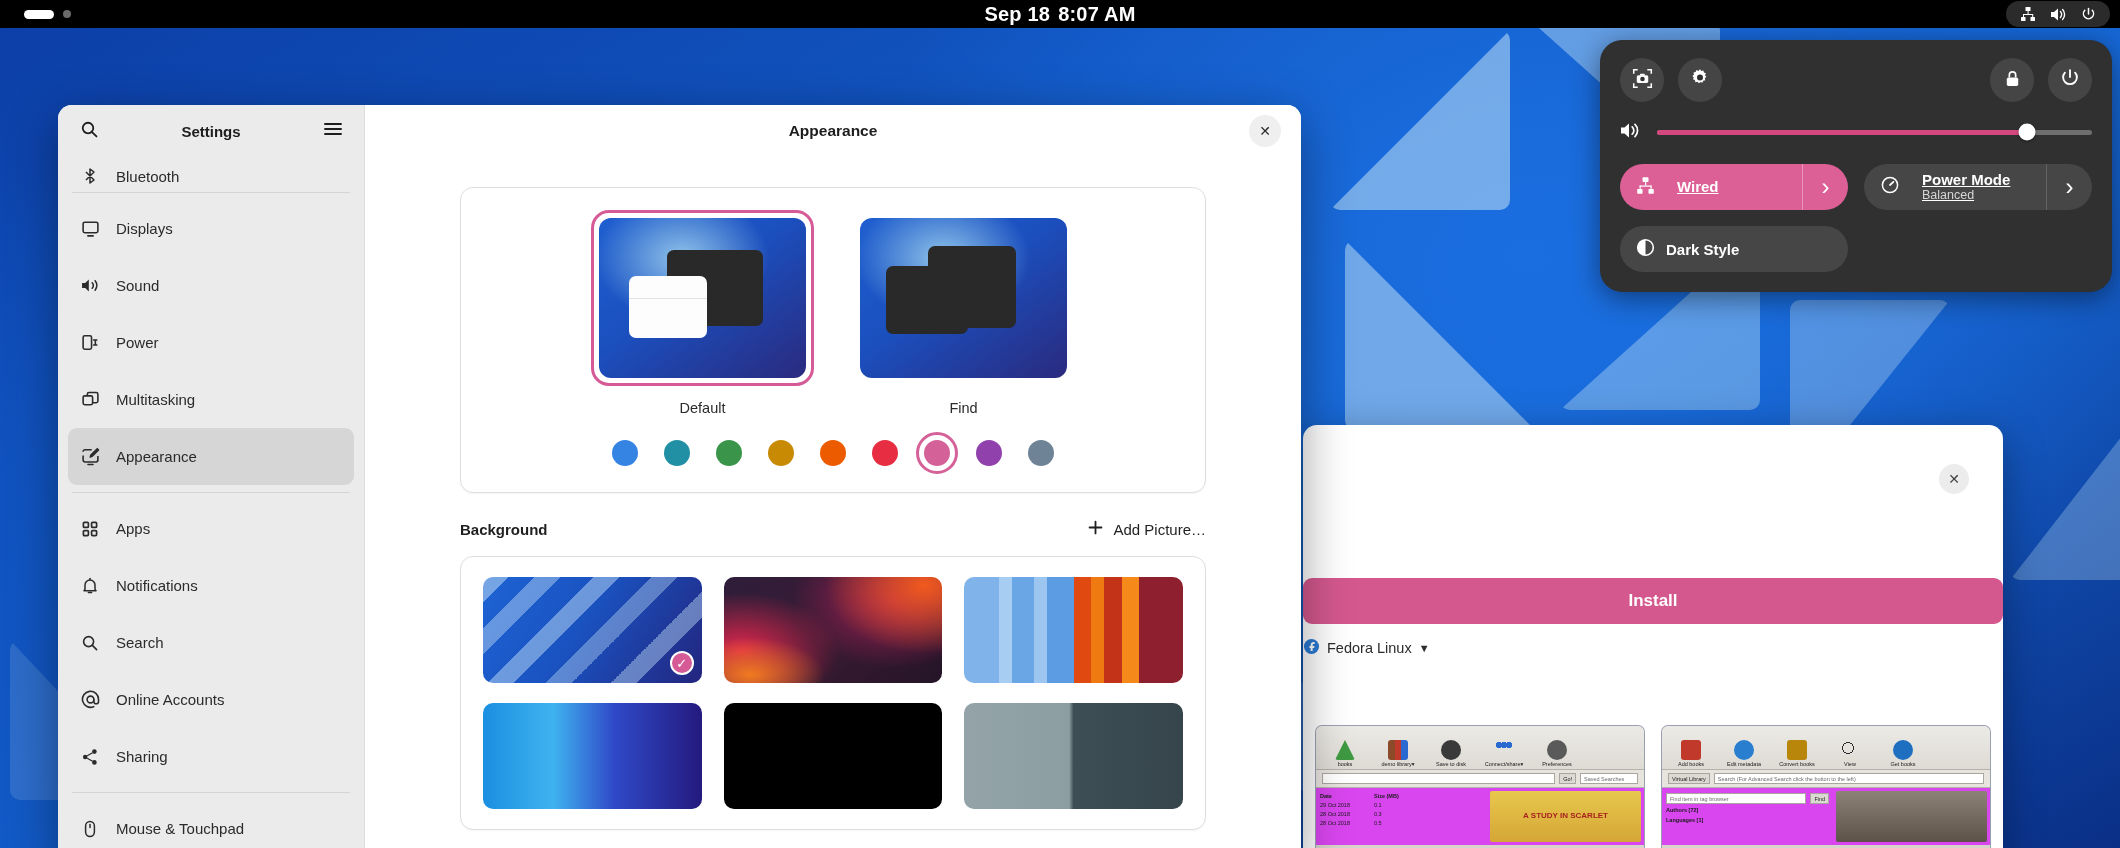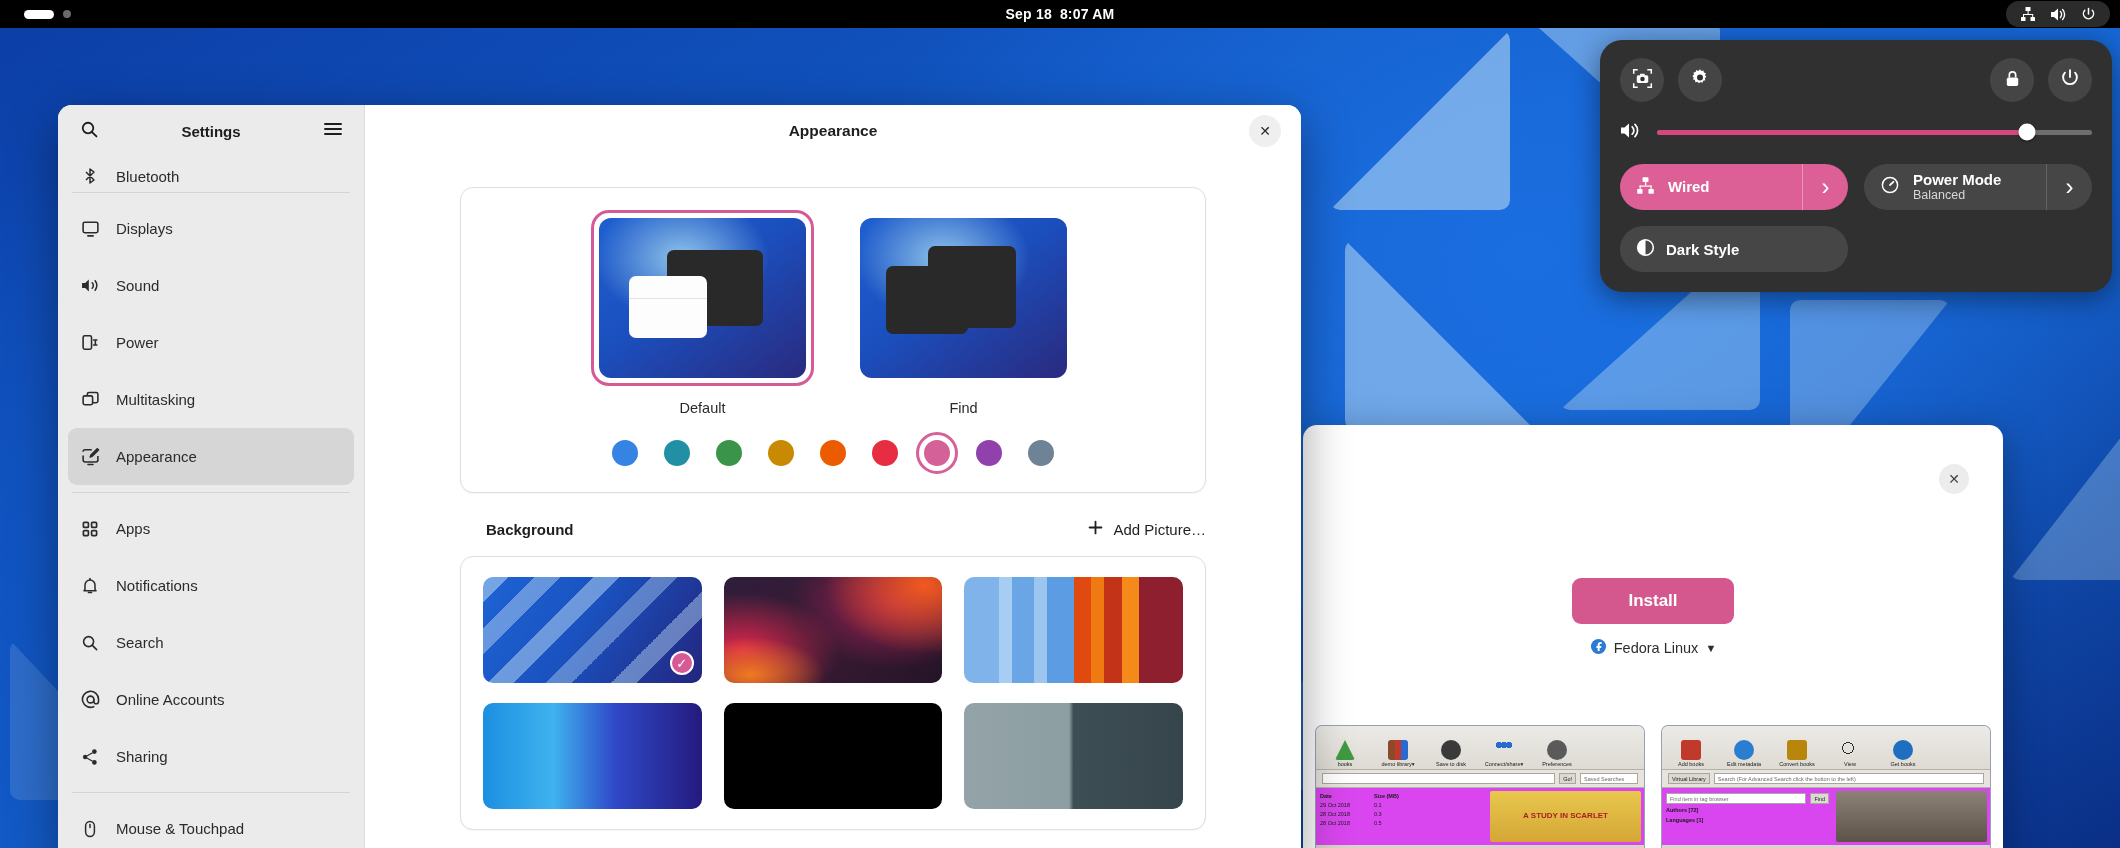--- a/index.html
+++ b/index.html
@@ -38,21 +38,21 @@
   #ws-indicator {
     display: flex; align-items: center; gap: 9px;
     margin-left: 24px;
   }
   .ws-pill { width: 30px; height: 9px; border-radius: 5px; background: #fff; }
   .ws-dot { width: 8px; height: 8px; border-radius: 50%; background: #6a6a6a; }
   #clock {
     position: absolute; left: 50%; transform: translateX(-50%);
     display: flex; gap: 8px;
     font-weight: 600; letter-spacing: .2px;
-    font-size: 14px;
+    font-size: 20px;
   }
   #sys-tray {
     position: absolute; right: 10px;
     display: flex; align-items: center; gap: 14px;
     background: #2b2b2b;
     border-radius: 14px;
     padding: 4px 14px;
     height: 26px;
   }
   #sys-tray svg { display: block; }
@@ -101,22 +101,22 @@
   }
   .qs-toggle {
     flex: 1; height: 46px;
     border-radius: 23px;
     background: #464646;
     display: flex; align-items: center;
     cursor: pointer; overflow: hidden;
   }
   .qs-toggle.active { background: #dc5f96; }
   .qs-toggle-main {
-    flex: 1; display: flex; align-items: center; gap: 13px;
-    padding-left: 16px; height: 100%;
+    flex: 1; display: flex; align-items: center; gap: 22px;
+    padding-left: 16px; height: 100%; text-decoration: underline;
   }
   .qs-toggle-labels { display: flex; flex-direction: column; justify-content: center; line-height: 1.12; }
   .qs-title { font-size: 15px; font-weight: 600; }
   .qs-sub { font-size: 12.5px; color: #d7d7d7; }
   .qs-arrow {
     width: 46px; height: 100%;
     display: flex; align-items: center; justify-content: center;
     border-left: 1px solid rgba(255,255,255,.16);
   }
   .qs-toggle.active .qs-arrow { border-left-color: rgba(255,255,255,.35); }
@@ -141,21 +141,21 @@
   #sw-close {
     position: absolute; top: 39px; right: 34px;
     width: 30px; height: 30px; border-radius: 50%;
     background: #ececec;
     display: flex; align-items: center; justify-content: center;
     color: #444; font-size: 14px; cursor: pointer;
   }
   #sw-install-wrap {
     position: absolute; top: 0; left: 0; right: 0;
     padding-top: 153px;
-    display: flex; flex-direction: column; align-items: center; gap: 14px;
+    display: flex; flex-direction: column; gap: 14px;
   }
   #sw-install {
     background: #d4588e; color: #fff;
     border: none; border-radius: 9px;
     font-size: 17px; font-weight: 600;
     padding: 13px 56px; cursor: pointer;
     font-family: inherit;
   }
   #sw-source {
     display: flex; align-items: center; gap: 7px;
@@ -820,21 +820,21 @@
           <div class="accent" style="background:#3a944a;"></div>
           <div class="accent" style="background:#c88a02;"></div>
           <div class="accent" style="background:#ed5b00;"></div>
           <div class="accent" style="background:#e62d42;"></div>
           <div class="accent selected" style="background:#d56199; color:#d56199;"></div>
           <div class="accent" style="background:#9141ac;"></div>
           <div class="accent" style="background:#6f8396;"></div>
         </div>
       </div>
 
-      <div class="section-head" style="margin-top:26px;margin-left:26px;">
+      <div class="section-head" style="margin-top:26px;">
         <div class="section-title">Background</div>
         <div id="add-picture">
           <span>
             <svg width="17" height="17" viewBox="0 0 16 16" stroke="#1f1f1f" stroke-width="1.7" stroke-linecap="round">
               <path d="M8 2.4v11.2M2.4 8h11.2"></path>
             </svg>
           </span>
           <span>Add Picture…</span>
         </div>
       </div>

